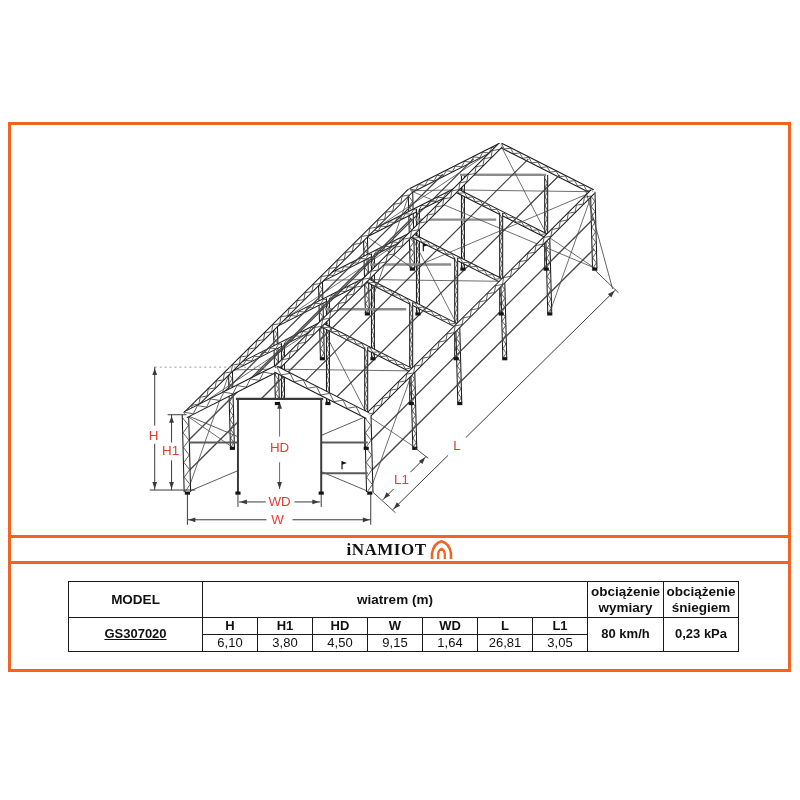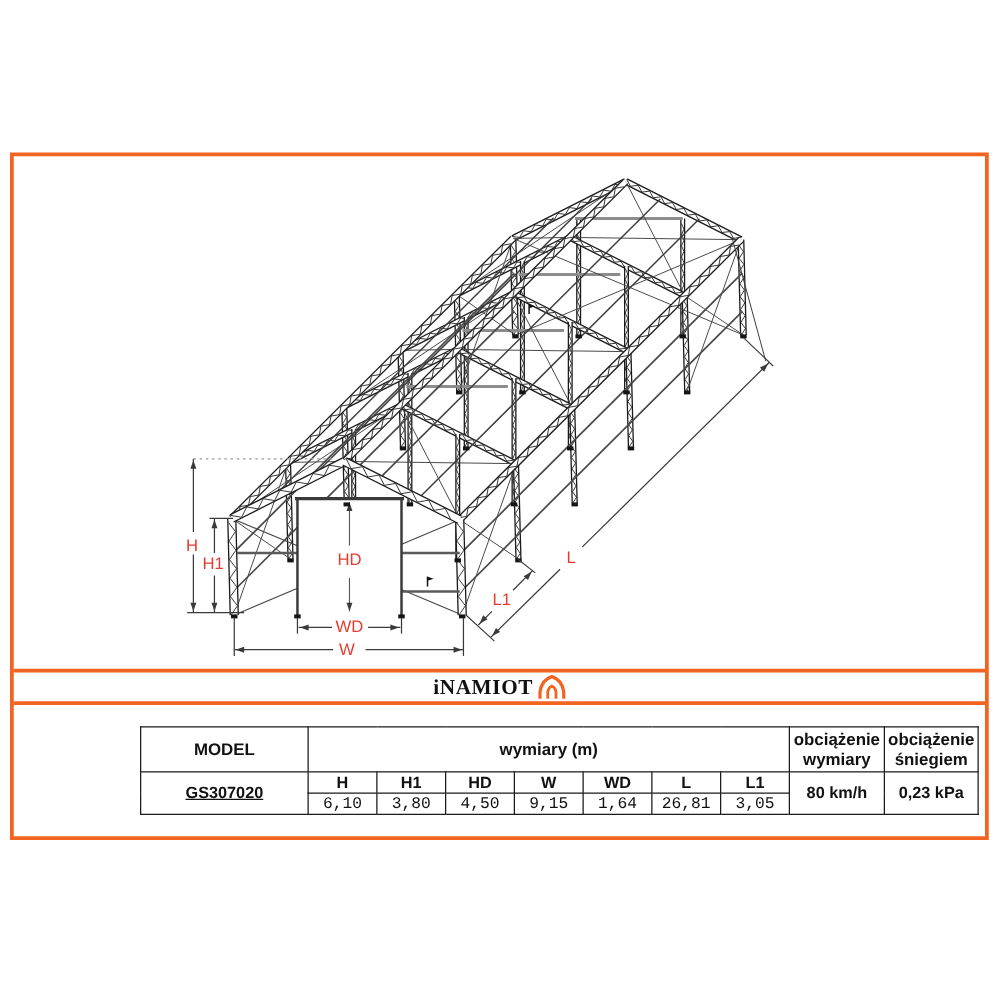--- a/index.html
+++ b/index.html
@@ -4,31 +4,31 @@
 <style>
   html,body{margin:0;padding:0;background:#ffffff;}
   body{width:800px;height:800px;position:relative;font-family:"Liberation Sans",sans-serif;}
   .outer{position:absolute;left:8px;top:122px;width:783px;height:550px;
          border:3px solid #f26422;box-sizing:border-box;display:flex;flex-direction:column;background:#fff;}
   .section-drawing{height:410px;border-bottom:3px solid #f26422;position:relative;overflow:hidden;}
   .section-drawing svg{display:block;}
   .section-logo{height:23px;border-bottom:3px solid #f26422;display:flex;align-items:center;justify-content:center;gap:3px;}
   .logo-text{font-family:"Liberation Serif",serif;font-weight:700;font-size:17px;color:#111;letter-spacing:0.5px;line-height:1;}
   .tent-icon{display:inline-block;margin-top:1px;}
-  .section-table{flex:1;position:relative;padding-left:44px;}
+  .section-table{flex:1;position:relative;}
   table.spec{border-collapse:collapse;margin:17px 0 0 57px;table-layout:fixed;}
   table.spec td{border:1.5px solid #1a1a1a;text-align:center;vertical-align:middle;padding:0;
                 font-size:13px;color:#111;line-height:1.15;}
   td.c-model{width:133px;}
   td.c-dim{width:54px;}
   td.c-wind{width:75px;}
   td.c-snow{width:74px;}
   tr.r1 td{height:35px;font-weight:700;font-size:13.5px;}
   tr.r2 td{height:16px;font-weight:700;}
-  tr.r3 td{height:16px;font-weight:400;font-family:Liberation Mono, monospace;}
+  tr.r3 td{height:16px;font-weight:400;}
   td.model-value{font-weight:700;font-size:14px;text-decoration:underline;}
   td.load-value{font-weight:400;font-size:13px;}
 </style>
 </head>
 <body>
 
 <div class="outer">
 
   <div class="section-drawing">
     <svg id="structure-svg" width="777" height="407" viewBox="0 0 784 410" xmlns="http://www.w3.org/2000/svg">
@@ -314,21 +314,21 @@
       <path d="M2,19 L2,13.5 C3,6.5 6.2,2.9 11.5,1.3 C16.8,2.9 20,6.5 21,13.5 L21,19" fill="none" stroke="#f26422" stroke-width="2.6" stroke-linejoin="round"></path>
       <path d="M8.2,19 L8.2,13.6 C8.5,11 9.6,9.6 11.5,8.8 C13.4,9.6 14.5,11 14.8,13.6 L14.8,19" fill="none" stroke="#f26422" stroke-width="2.2" stroke-linejoin="round"></path>
     </svg>
   </div>
 
   <div class="section-table">
     <table class="spec">
       <tbody>
           <tr class="r1">
         <td class="c-model">MODEL</td>
-        <td colspan="7">wymiary (m)</td>
+        <td colspan="7">wiatrem (m)</td>
         <td class="c-wind">
           <div>obciążenie</div>
           <div>wymiary</div>
         </td>
         <td class="c-snow">
           <div>obciążenie</div>
           <div>śniegiem</div>
         </td>
       </tr>
       <tr class="r2">

